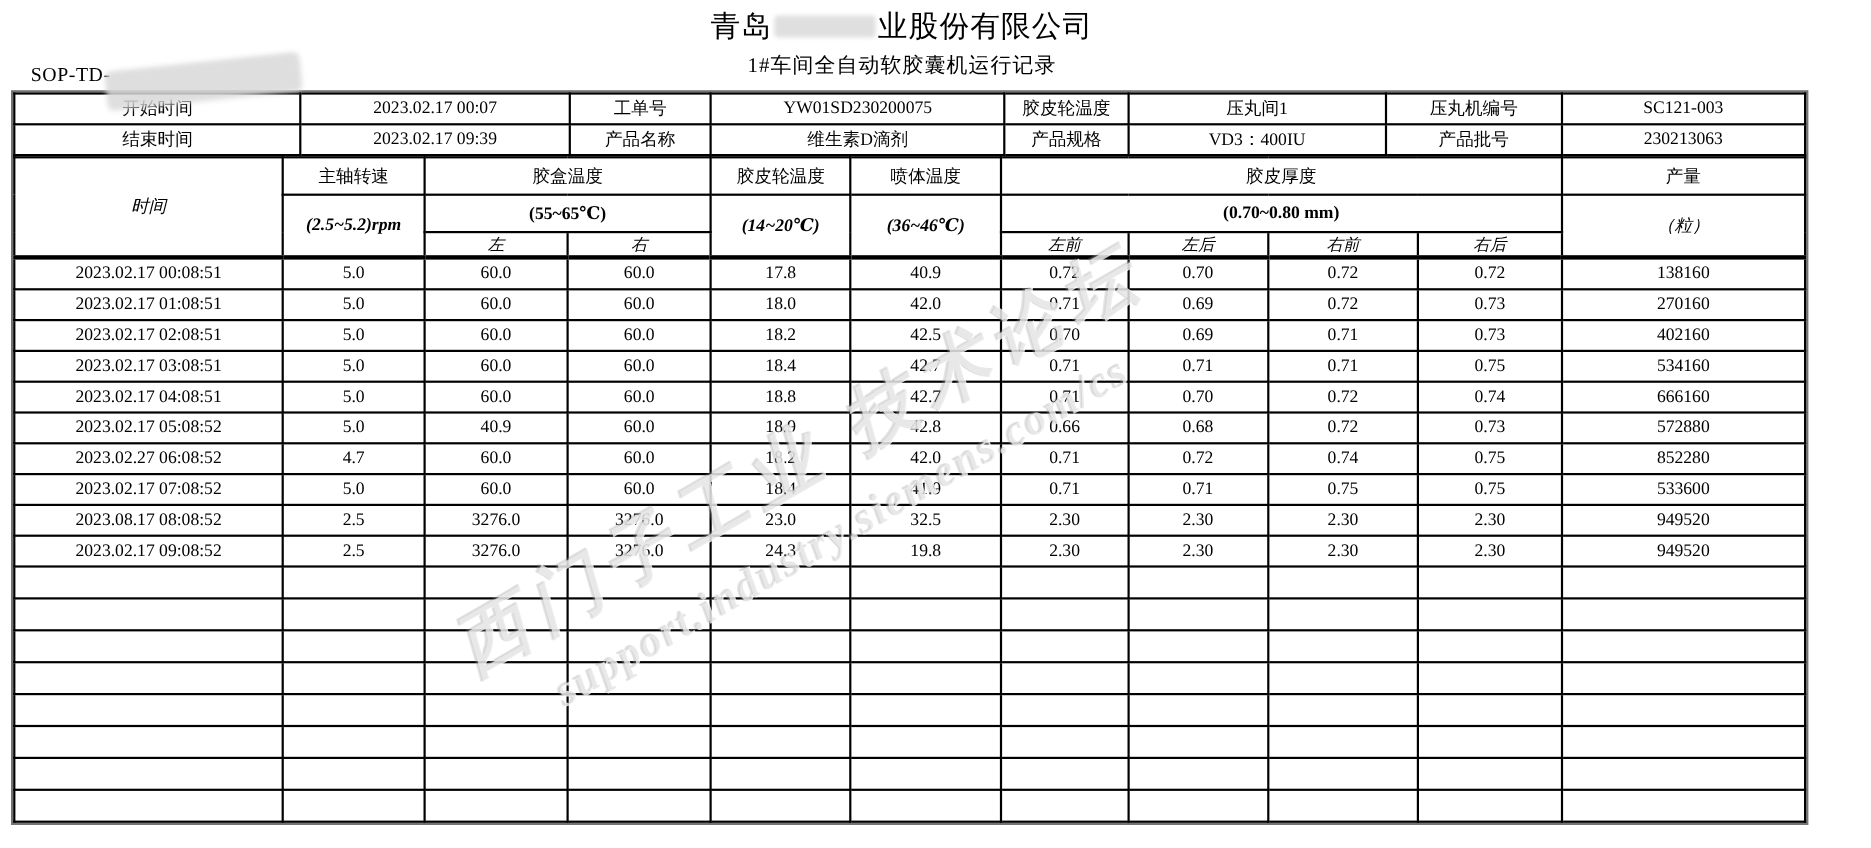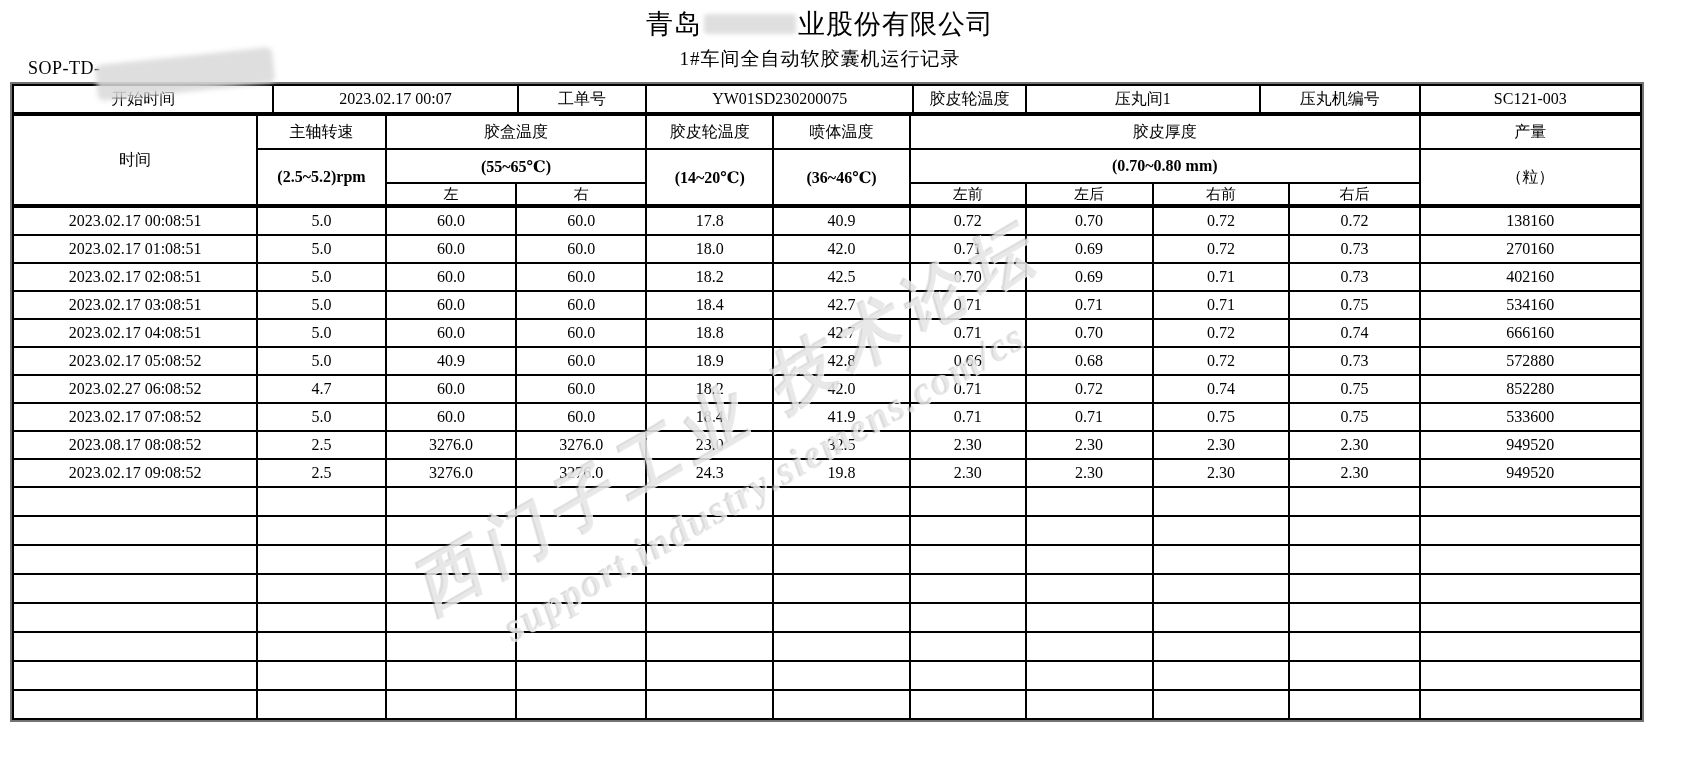--- a/index.html
+++ b/index.html
@@ -65,21 +65,21 @@
     border:2px solid #000;
     text-align:center;vertical-align:middle;
     padding:0;overflow:hidden;white-space:nowrap;
     font-size:16px;
   }
   #info-table td{height:26px;}
   #main-table .h-a td, #main-table tr.h-a > td{height:32px;}
   #main-table tr.h-b > td{height:32px;}
   #main-table tr.h-c > td{height:20px;font-size:15px;}
   #main-table td.range{font-weight:bold;}
-  #main-table td.hdr-bottom{border-bottom:4px solid #000;}
+  #main-table td.hdr-bottom{border-bottom:4px solid #000;font-style:italic;}
   #main-table tr.data-row td{height:26px;}
   #main-table tr.empty-row td{height:27px;}
 </style>
 </head>
 <body>
 
 <div class="title-block">
   <div class="title-line1">
     <span>青岛</span>
     <span class="censor-inline" style="width:92px;"></span>
@@ -114,20 +114,30 @@
     <tbody>
         <tr>
           <td>开始时间</td>
           <td>2023.02.17 00:07</td>
           <td>工单号</td>
           <td>YW01SD230200075</td>
           <td>胶皮轮温度</td>
           <td>压丸间1</td>
           <td>压丸机编号</td>
           <td>SC121-003</td>
+        </tr>
+        <tr>
+          <td>结束时间</td>
+          <td>2023.02.17 09:39</td>
+          <td>产品名称</td>
+          <td>维生素D滴剂</td>
+          <td>产品规格</td>
+          <td>VD3：400IU</td>
+          <td>产品批号</td>
+          <td>230213063</td>
         </tr>
       </tbody>
   </table>
 
   <table class="sheet" id="main-table">
     <colgroup>
         <col style="width: 15%;">
         <col style="width: 7.9%;">
         <col style="width: 8%;">
         <col style="width: 8%;">

